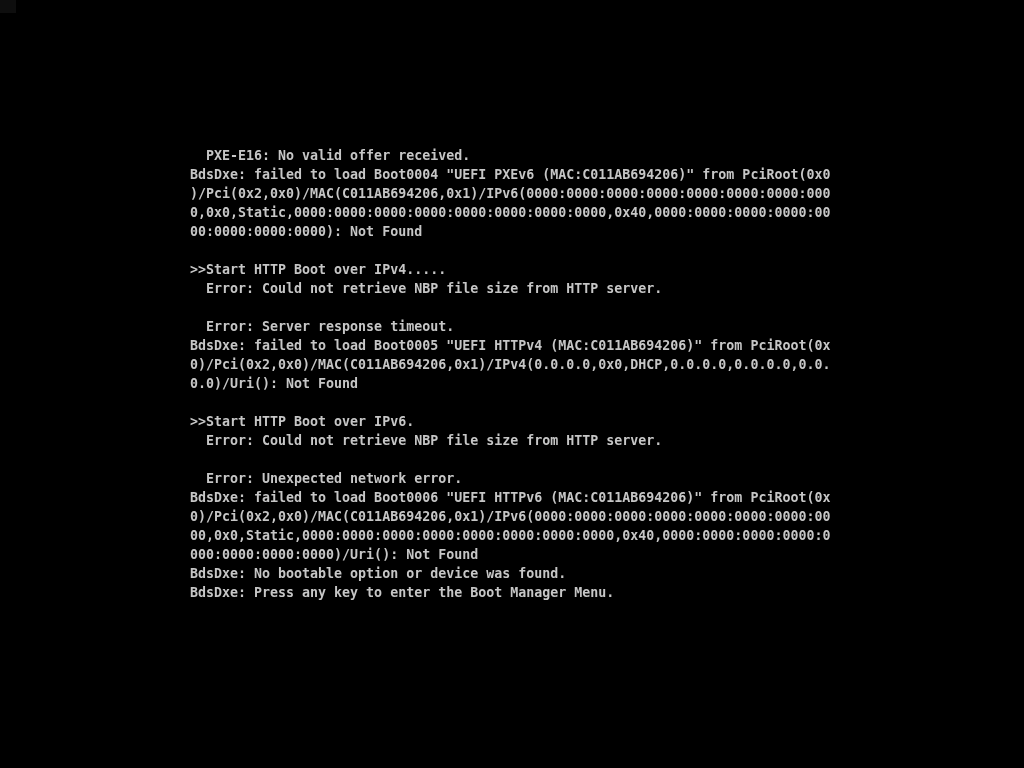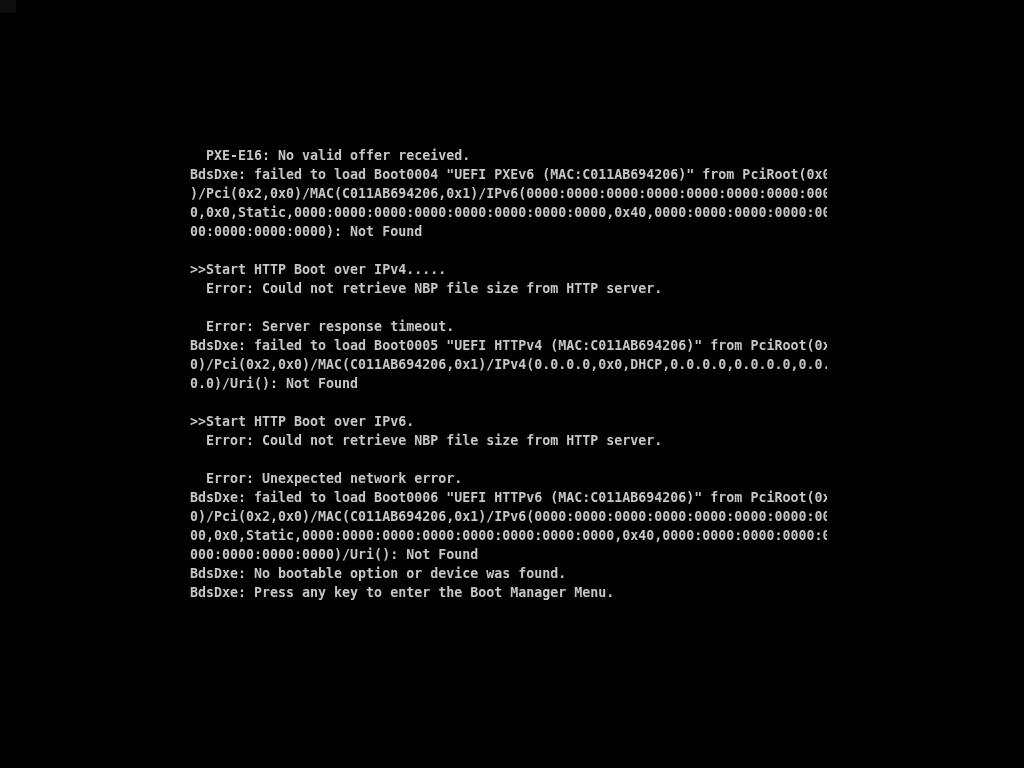--- a/index.html
+++ b/index.html
@@ -6,20 +6,21 @@
     margin: 0;
     padding: 0;
     background: #000000;
   }
   .screen {
     position: relative;
     width: 827px;
     height: 768px;
     background: #000000;
     overflow: hidden;
+    padding-left: 19px;
   }
   .cursor-block {
     position: absolute;
     left: 0;
     top: 0;
     width: 16px;
     height: 13px;
     background: #0e0e0e;
   }
   .console {

